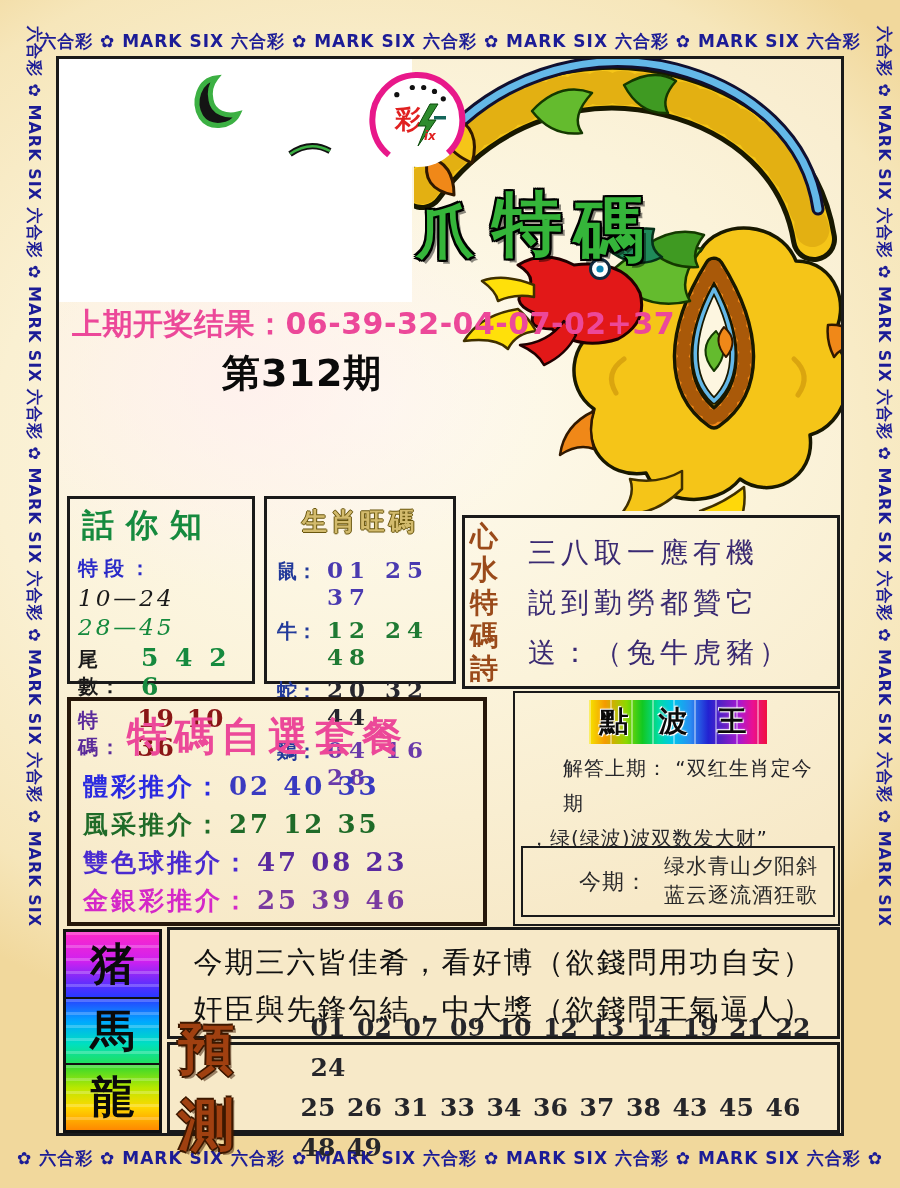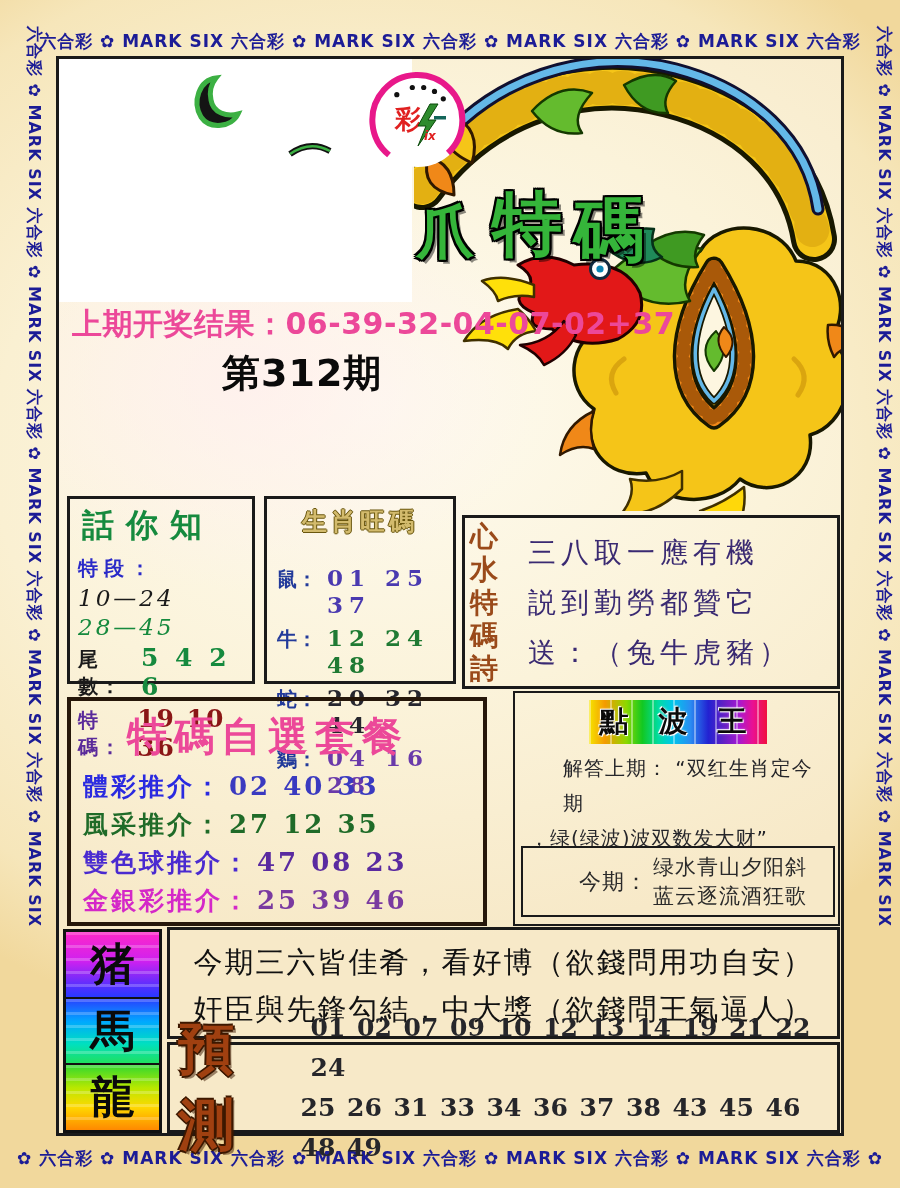--- a/index.html
+++ b/index.html
@@ -53,21 +53,21 @@
   .know-r2 { color:#168a3e; font-size:23px; font-style:italic; letter-spacing:3px; font-family:"DejaVu Serif",serif; }
   .know-line { display:flex; align-items:baseline; gap:8px; }
   .know-lab-tail { color:#1a1a1a; font-size:20px; font-weight:bold; letter-spacing:2px; }
   .know-lab-spec { color:#5a2a9a; font-size:20px; font-weight:bold; letter-spacing:2px; }
   .know-tailnum { color:#168a3e; font-size:25px; letter-spacing:4px; }
   .know-specnum { color:#8a1616; font-size:25px; letter-spacing:2px; }
 
   
   .zo-box { left:264px; top:496px; width:192px; height:188px; padding:6px 10px; display:flex; flex-direction:column; }
   .zo-title { text-align:center; font-size:25px; font-weight:bold; color:#d3bb6d; letter-spacing:4px;
-              text-shadow:1px 0 #6a570f,-1px 0 #6a570f,0 1px #6a570f,0 -1px #6a570f; margin-bottom:20px; }
+              text-shadow:1px 0 #6a570f,-1px 0 #6a570f,0 1px #6a570f,0 -1px #6a570f; margin-bottom:12px; }
   .zo-row { display:flex; align-items:baseline; gap:10px; margin-top:6px; }
   .zo-lab { color:#223a9a; font-size:20px; font-weight:bold; }
   .zo-num { font-size:23px; letter-spacing:6px; font-family:"DejaVu Serif",serif; font-weight:bold; }
   .zo-c1 { color:#4a3ab0; } .zo-c2 { color:#1f7a33; } .zo-c3 { color:#26262e; } .zo-c4 { color:#6a3aaa; }
 
   
   .heart-box { left:462px; top:515px; width:378px; height:174px; display:flex; }
   .heart-title { width:38px; margin:2px 0 0 5px; font-size:28px; line-height:33px; font-weight:bold; color:#9a4a1a;
                  word-break:break-all; letter-spacing:0; }
   .heart-lines { flex:1; padding:10px 0 0 20px; font-family:"DejaVu Serif",serif; color:#3a2a72; font-size:28px; line-height:50px; letter-spacing:5px; }
@@ -91,21 +91,21 @@
       linear-gradient(90deg,#f6e400,#f49a00 9%,#8cd800 21%,#12c822 30%,#00dca2 39%,#00c6ea 47%,#2a8cf2 57%,#2222d2 67%,#6420c4 76%,#a418d2 84%,#ea1092 92%,#f01040);
     display:flex; align-items:center; justify-content:center; }
   .wave-banner span { color:#0a0a0a; font-size:29px; font-weight:bold; letter-spacing:10px;
       text-shadow:0 0 3px #fff,1px 1px 0 #fff,-1px -1px 0 #fff; }
   .wave-text { position:absolute; left:14px; top:58px; width:300px; font-size:20px; color:#26262a; line-height:35px; letter-spacing:1px; }
   .wave-line1 { padding-left:34px; }
   .wave-faded { color:#7f927f; font-size:19px; opacity:.85; }
   .wave-inner { position:absolute; left:6px; right:3px; bottom:7px; height:71px; border:2px solid #1a1a1a;
                 display:flex; align-items:center; }
   .wave-cur-label { font-size:22px; color:#2a2a2a; margin-left:56px; letter-spacing:1px; }
-  .wave-cur-lines { font-size:21px; color:#2a2a2a; line-height:29px; margin-left:5px; letter-spacing:1px; }
+  .wave-cur-lines { font-size:21px; color:#2a2a2a; line-height:29px; margin-left:16px; letter-spacing:1px;font-family:Liberation Mono, monospace; }
 
   
   .rcol { position:absolute; left:63px; top:929px; width:99px; height:204px; border:2px solid #111;
           display:flex; flex-direction:column; }
   .rcell { flex:1; border:1px solid #111; display:flex; align-items:center; justify-content:center;
            font-size:44px; font-weight:bold; color:#0a0a0a; }
   .rcell-1 { background:repeating-linear-gradient(180deg, rgba(255,255,255,.22) 0 3px, rgba(255,255,255,0) 3px 13px),
              linear-gradient(180deg,#ff28c8,#cf20f0 45%,#5030ff 85%,#2838ff); }
   .rcell-2 { background:repeating-linear-gradient(180deg, rgba(255,255,255,.22) 0 3px, rgba(255,255,255,0) 3px 13px),
              linear-gradient(180deg,#2840ff,#00a8ff 35%,#00e0c0 70%,#20e060); }

